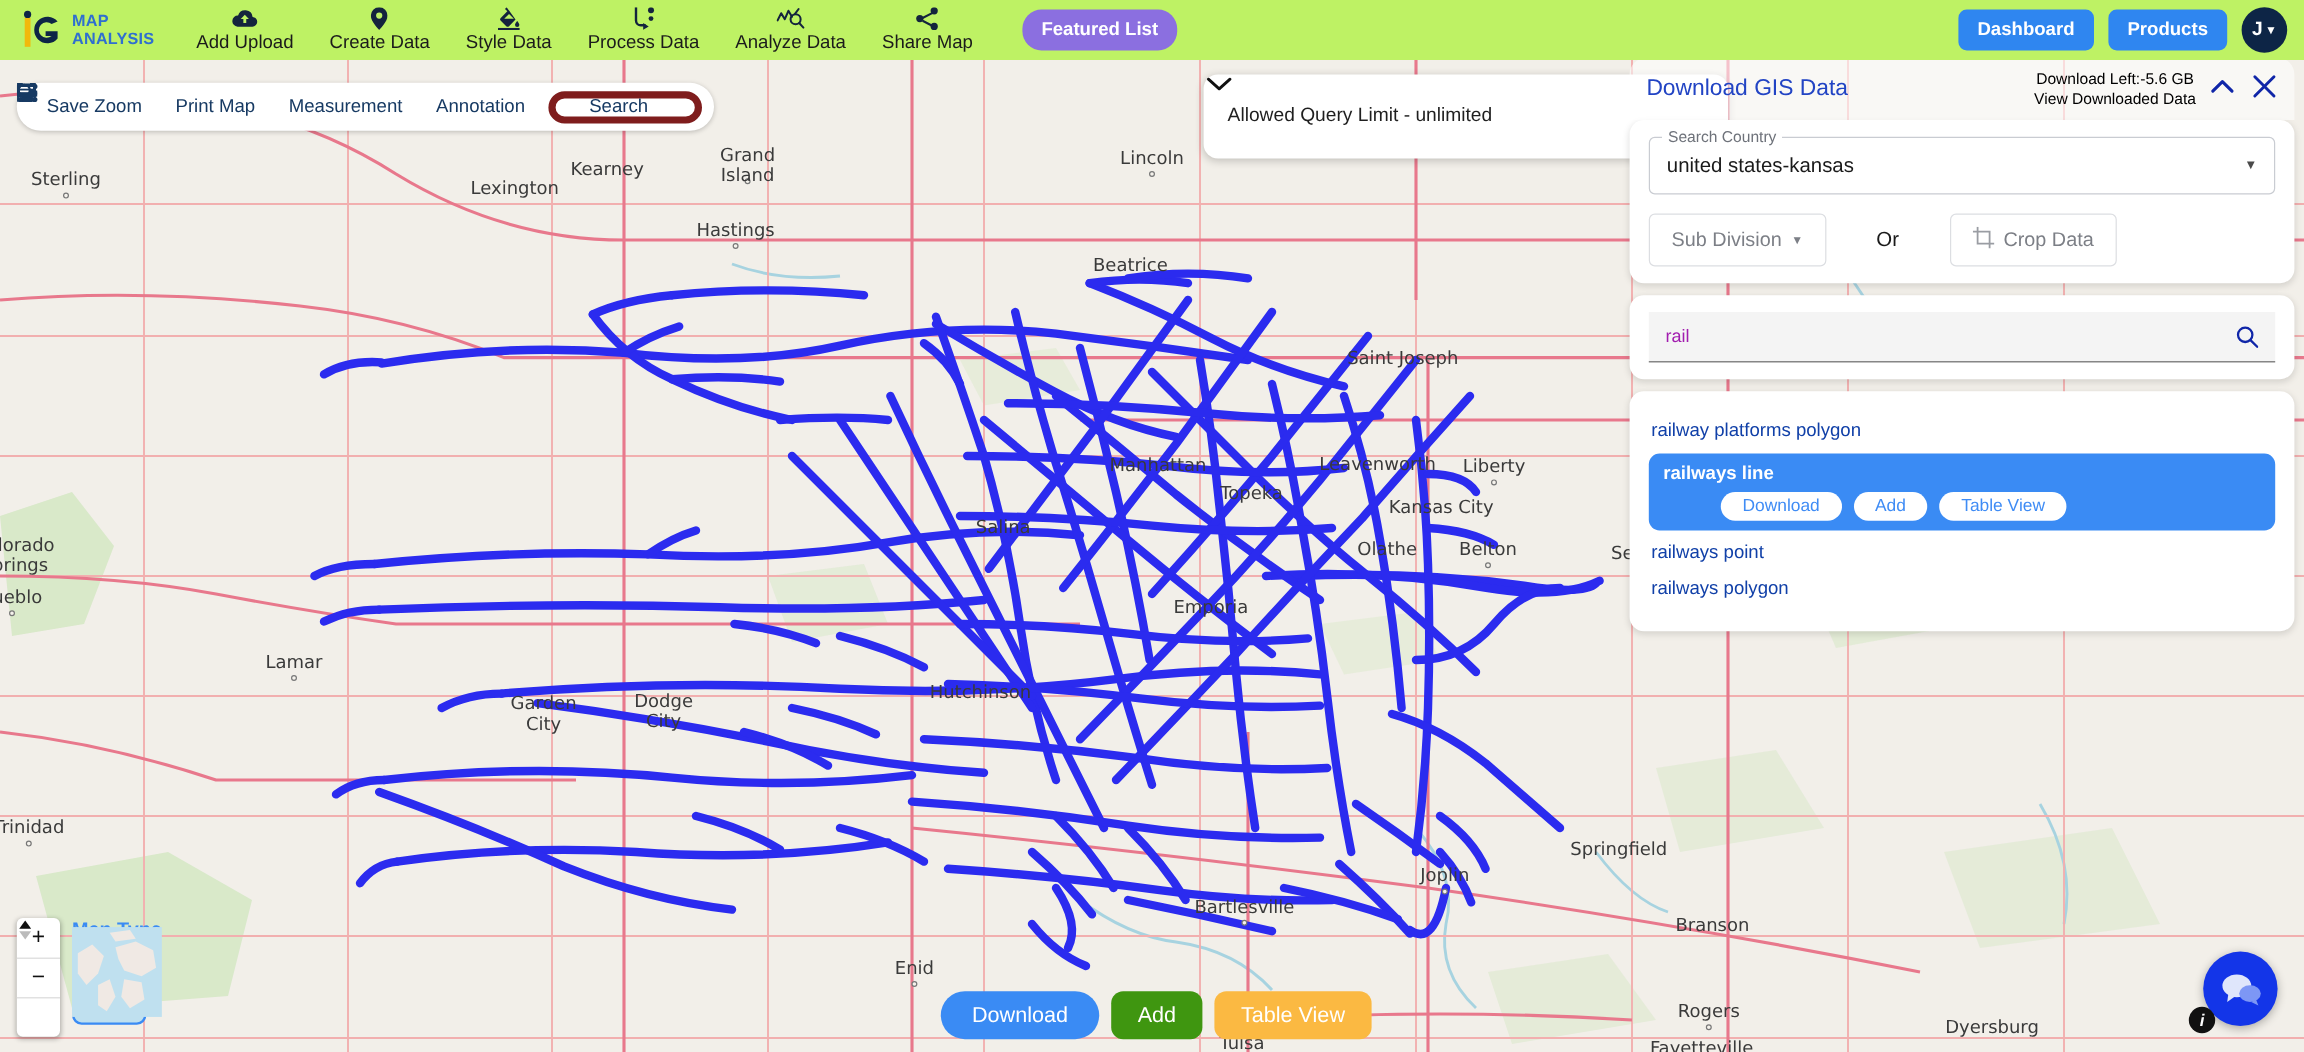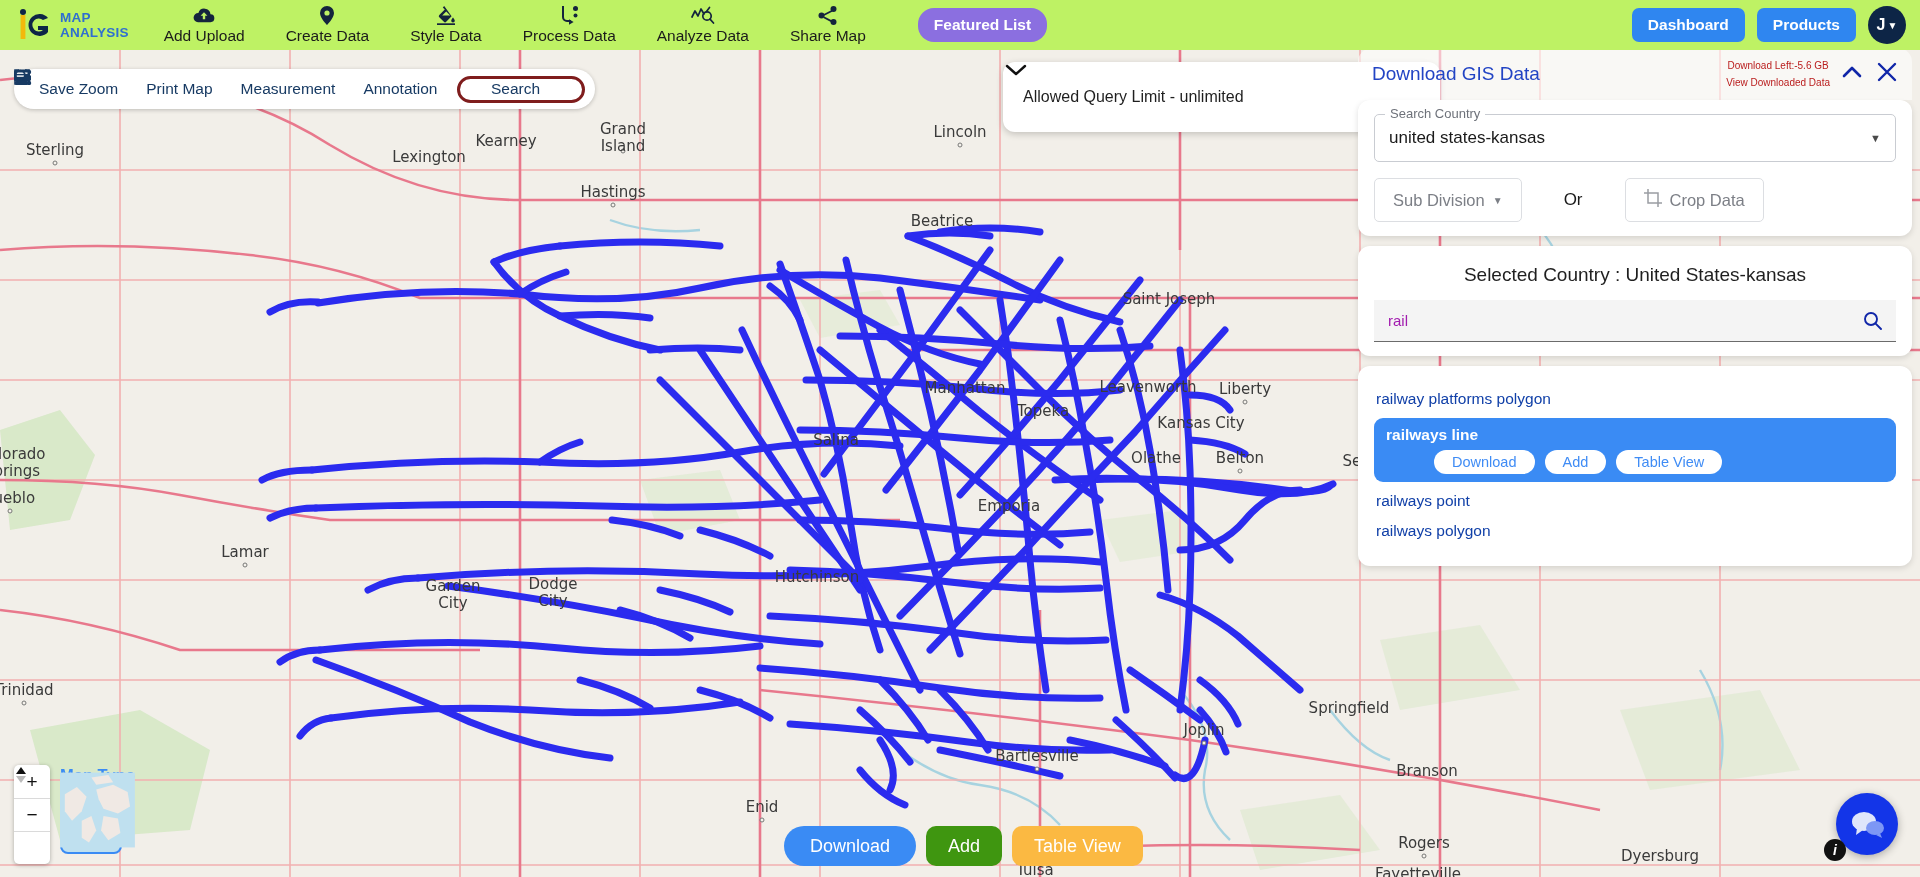--- a/index.html
+++ b/index.html
@@ -17,21 +17,21 @@
     background: #bef264; display: flex; align-items: center;
     z-index: 60;
   }
   .brand { display: flex; align-items: center; margin-left: 14px; gap: 6px; }
   .brand-mark { position: relative; width: 40px; height: 40px; }
   .brand-mark svg { display:block; }
   .brand-txt {
     color: #2f6fd0; font-size: 13.5px; font-weight: 700; line-height: 15px;
     letter-spacing: .2px;
   }
-  .nav-items { display: flex; align-items: center; margin-left: 22px; gap: 15px; justify-content: center; }
+  .nav-items { display: flex; align-items: center; margin-left: 22px; gap: 4px; justify-content: center; }
   .nav-item {
     display: flex; flex-direction: column; align-items: center; justify-content: center;
     padding: 2px 13px; cursor: pointer; min-width: 72px;
   }
   .nav-item .ico { height: 20px; display:flex; align-items:center; justify-content:center; color:#14243d; }
   .nav-item .lbl { font-size: 15.5px; color: #1b1b1b; margin-top: 1px; white-space: nowrap; }
   .featured-btn {
     margin-left: 24px; background: #8b6fe0; color: #fff;
     border: none; border-radius: 16px; padding: 8px 16px;
     font-size: 15.5px; font-weight: 700; cursor: pointer;
@@ -73,21 +73,21 @@
     background: #fff; border-radius: 20px; display: flex; align-items: center;
     padding: 0 10px; gap: 4px; box-shadow: 0 1px 4px rgba(0,0,0,.22); z-index: 40;
   }
   .mt {
     display: flex; align-items: center; gap: 6px; padding: 4px 9px;
     color: #173a63; font-size: 15.5px; cursor: pointer; white-space: nowrap;
   }
   .mt svg { display: block; }
   .mt-search {
     display: flex; align-items: center; justify-content: center; gap: 10px;
-    border: 3px solid #7f1d1d; border-radius: 16px; height: 27px;
+    border: 6px solid #7f1d1d; border-radius: 16px; height: 27px;
     padding: 0 16px; margin-left: 6px; color: #173a63; font-size: 15.5px;
     cursor: text; min-width: 128px;
   }
 
   
   .ai-banner {
     position: absolute; top: 12px; left: 1003px; width: 437px; height: 70px;
     background: #fff; border-radius: 12px; box-shadow: 0 2px 7px rgba(0,0,0,.2);
     display: flex; align-items: center; padding: 0 20px; z-index: 45;
   }
@@ -100,21 +100,21 @@
   .panel {
     position: absolute; top: 48px; right: 8px; width: 554px; height: 820px;
     z-index: 50;
   }
   .panel-head {
     position: relative; background: rgba(255,255,255,.55); border-radius: 14px 14px 0 0;
     height: 52px; display: flex; align-items: center; padding: 0 14px;
   }
   .panel-title { color: #2244c4; font-size: 19px; font-weight: 400; }
   .panel-meta { margin-left: auto; text-align: center; margin-right: 10px; }
-  .panel-meta div { font-size: 10px; color: #b91c1c; line-height: 17px; }
+  .panel-meta div { font-size: 13px; color: #000000; line-height: 17px; }
   .panel-icons { display: flex; align-items: center; gap: 12px; }
   .panel-icons span { cursor: pointer; color: #1026a8; }
 
   .card {
     background: #fff; border-radius: 12px; box-shadow: 0 2px 6px rgba(0,0,0,.13);
     margin-bottom: 10px; padding: 14px 16px;
   }
 
   .field {
     position: relative; border: 1px solid #c9ccd2; border-radius: 5px;
@@ -729,21 +729,20 @@
             <svg width="18" height="18" viewBox="0 0 18 18" fill="none" stroke="#9a9da3" stroke-width="1.5">
               <path d="M4 0v14h14M0 4h14v14"></path>
             </svg>
           </span>
           <span>Crop Data</span>
         </button>
       </div>
     </div>
 
     <div class="card">
-      <div class="sel-country">Selected Country : United States-kansas</div>
       <div class="search-wrap">
         <input value="rail" style="">
         <span class="mag">
           <svg width="19" height="19" viewBox="0 0 19 19" fill="none" stroke="#1026a8" stroke-width="1.9">
             <circle cx="8" cy="8" r="6"></circle>
               <path d="M12.4 12.4 18 18" stroke-linecap="round"></path>
           </svg>
         </span>
       </div>
     </div>

